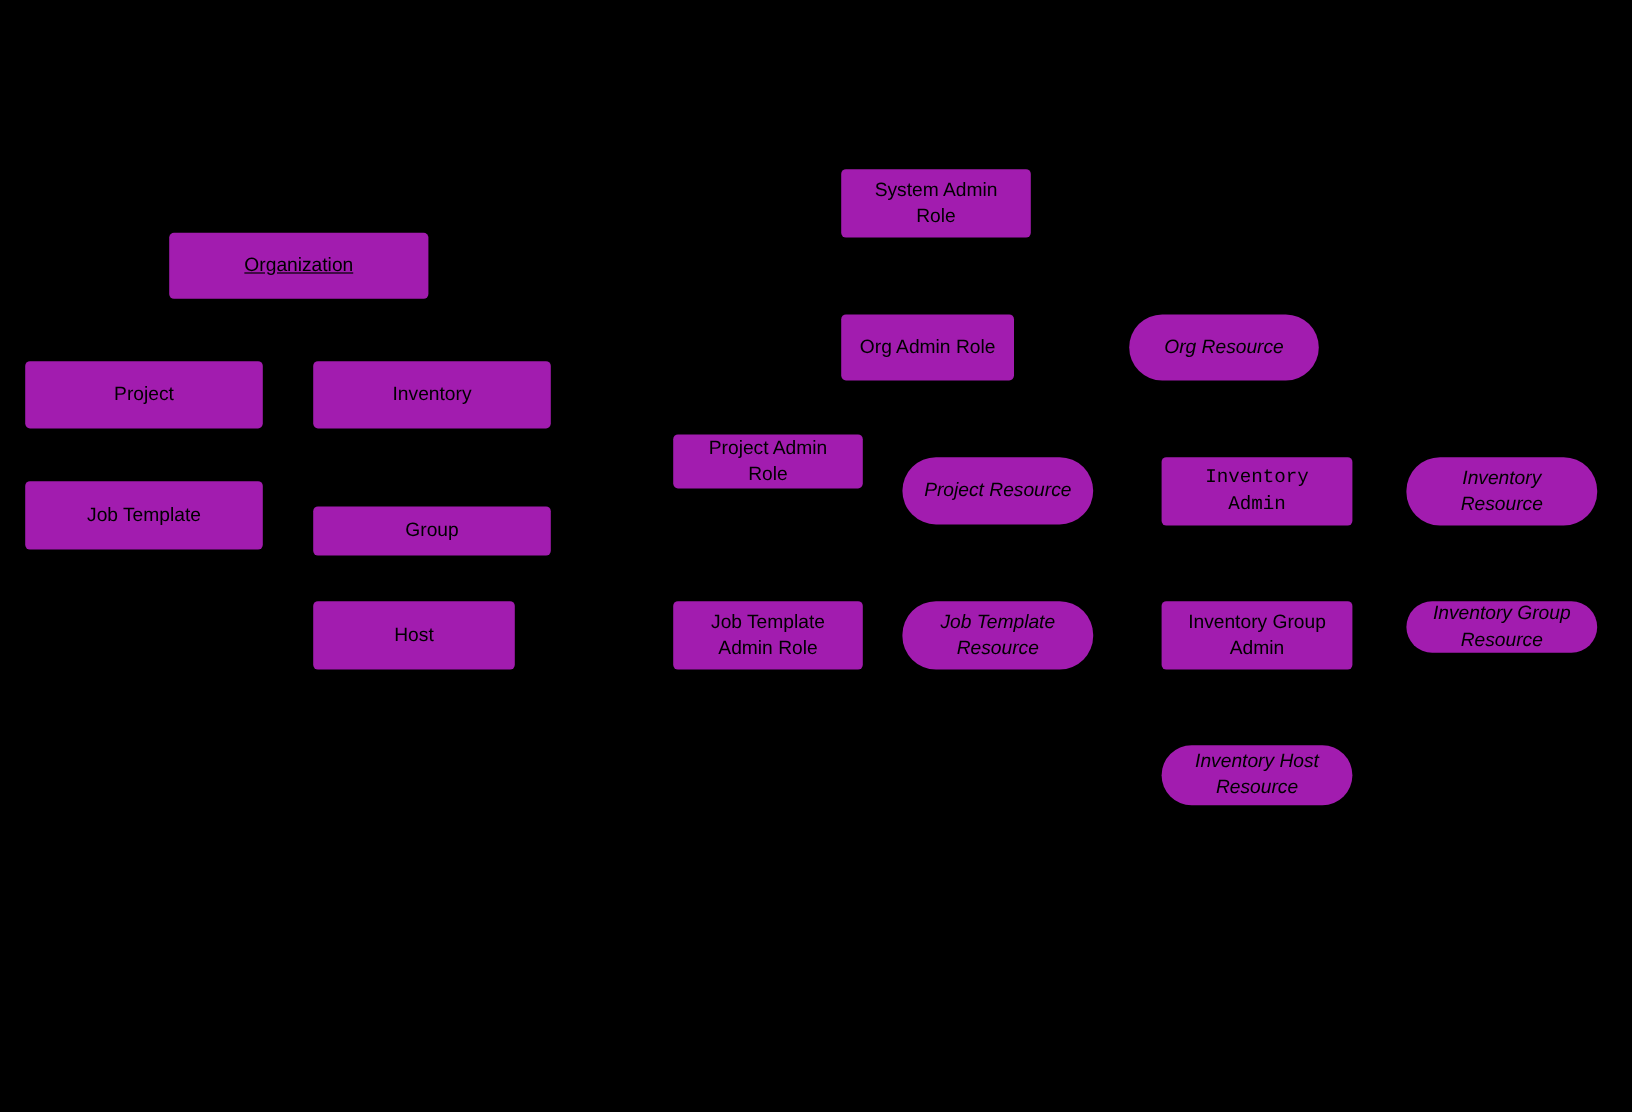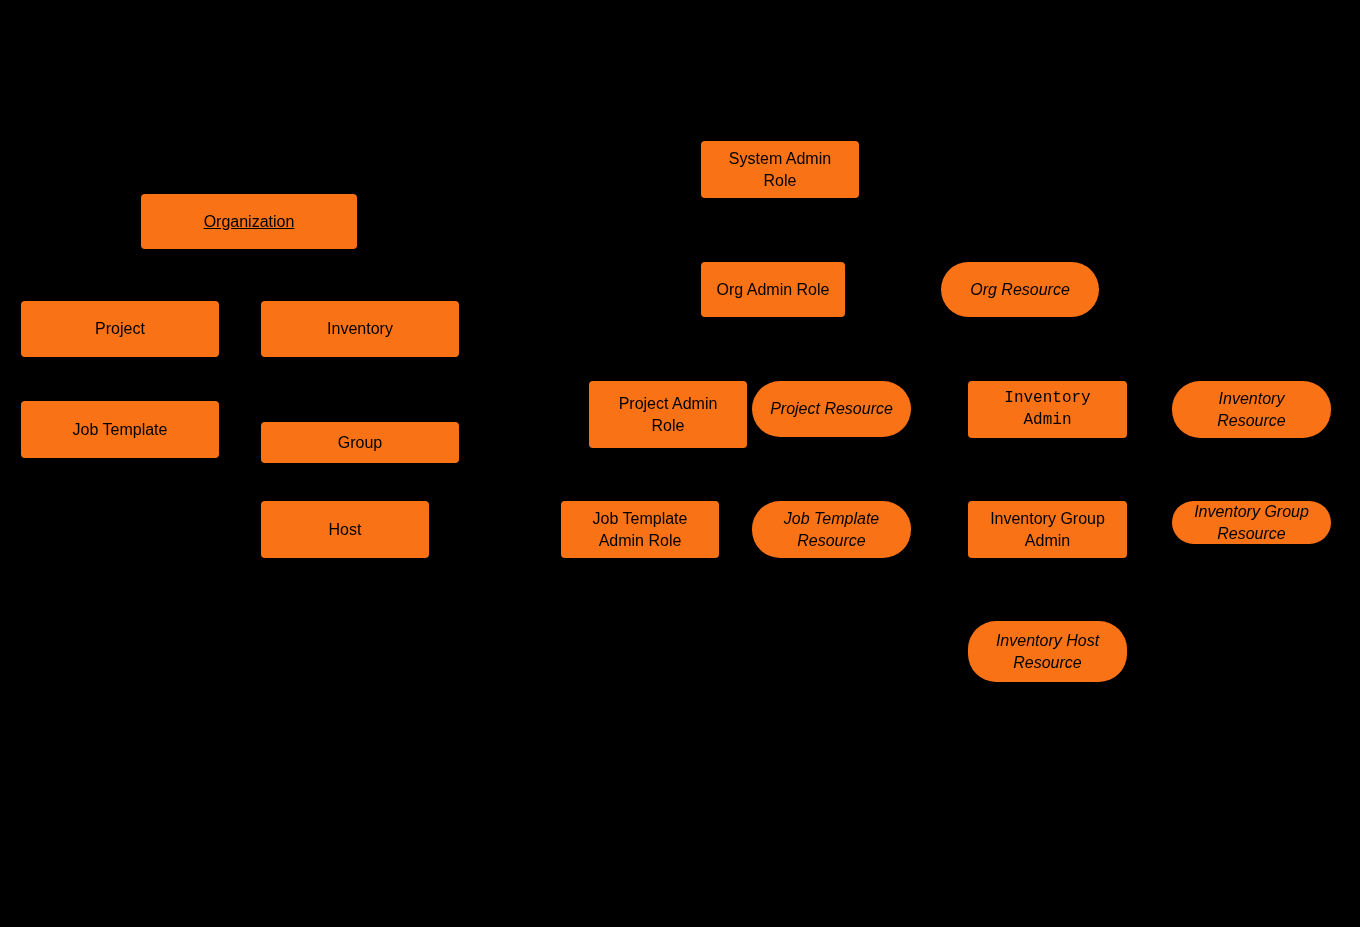--- a/index.html
+++ b/index.html
@@ -14,21 +14,21 @@
     overflow: hidden;
     font-family: "Liberation Sans", sans-serif;
   }
   .canvas {
     position: absolute;
     inset: 0;
     background: #000000;
   }
   .node {
     position: absolute;
-    background: #f97316;
+    background: #a21caf;
     color: #000000;
     display: flex;
     align-items: center;
     justify-content: center;
     text-align: center;
     font-size: 16px;
     line-height: 1.35;
     box-sizing: border-box;
     padding: 0 14px;
   }
@@ -78,21 +78,21 @@
   </div>
 
   <div class="node rect" style="left:701px; top:262px; width:144px; height:55px;">
     <span class="label">Org Admin Role</span>
   </div>
 
   <div class="node pill" style="left:941px; top:262px; width:158px; height:55px;">
     <span class="label">Org Resource</span>
   </div>
 
-  <div class="node rect" style="left:561px; top:381px; width:158px; height:67px;margin-left:28px;">
+  <div class="node rect" style="left:561px; top:362px; width:158px; height:45px;">
     <span class="label">Project Admin Role</span>
   </div>
 
   <div class="node pill" style="left:752px; top:381px; width:159px; height:56px;">
     <span class="label">Project Resource</span>
   </div>
 
   <div class="node rect" style="left:968px; top:381px; width:159px; height:57px;font-family:Liberation Mono, monospace;">
     <span class="label">Inventory Admin</span>
   </div>
@@ -110,17 +110,17 @@
   </div>
 
   <div class="node rect" style="left:968px; top:501px; width:159px; height:57px;">
     <span class="label">Inventory Group Admin</span>
   </div>
 
   <div class="node pill" style="left:1172px; top:501px; width:159px; height:43px;">
     <span class="label">Inventory Group Resource</span>
   </div>
 
-  <div class="node pill" style="left:968px; top:621px; width:159px; height:61px;">
+  <div class="node pill" style="left:968px; top:621px; width:159px; height:50px;">
     <span class="label">Inventory Host Resource</span>
   </div>
 
 </div>
 
 </body></html>

